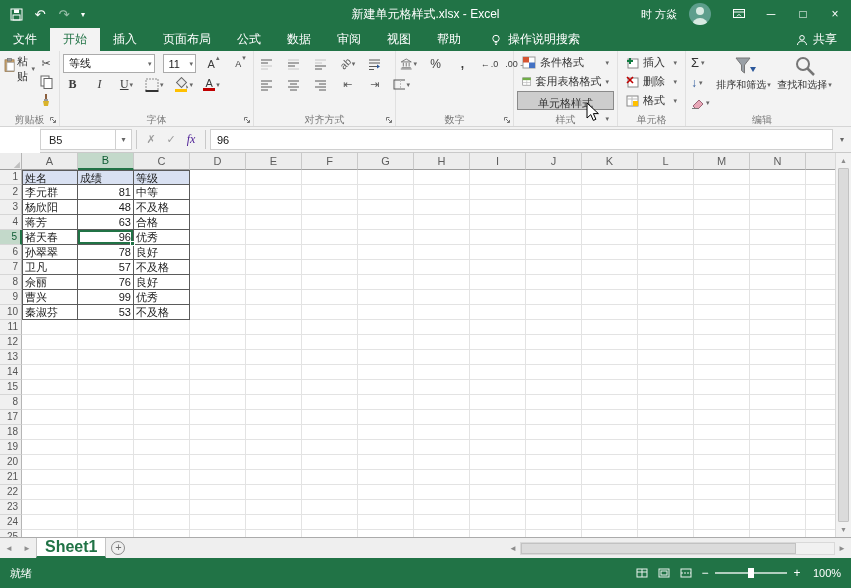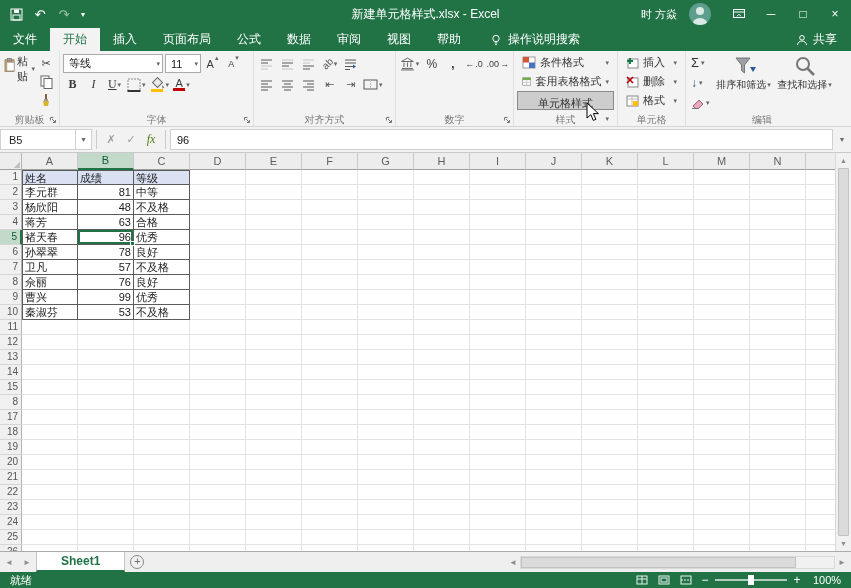--- a/index.html
+++ b/index.html
@@ -22,21 +22,21 @@
 .tabrow{height:23px;background:#217346;display:flex;align-items:stretch;color:#fff;flex:0 0 auto;}
 .tab{padding:0 13px;display:flex;align-items:center;font-size:12px;}
 .tab.active{background:#F3F3F3;color:#217346;}
 .tellme{display:flex;align-items:center;gap:6px;margin-left:16px;font-size:12px;color:#fff;}
 .share-btn{display:flex;align-items:center;gap:5px;margin-left:auto;padding:0 14px;font-size:12px;}
 
 .ribbon{height:76px;background:#F3F3F3;display:flex;border-bottom:1px solid #D5D5D5;flex:0 0 auto;position:relative;}
 .rgroup{position:relative;border-right:1px solid #E0E0E0;padding:2px 3px 13px 3px;display:flex;flex-direction:column;flex:0 0 auto;}
 .glabel{position:absolute;bottom:0;left:0;right:0;text-align:center;font-size:10px;color:#7A7A7A;line-height:12px;}
 .launcher{position:absolute;right:2px;bottom:2px;}
-.rrow{display:flex;align-items:center;gap:2px;height:21px;}
+.rrow{display:flex;align-items:center;gap:8px;height:21px;}
 .combo{background:#fff;border:1px solid #ABABAB;height:19px;display:flex;align-items:center;font-size:11px;color:#222;padding:0 2px 0 5px;}
 .combo .dd{margin-left:auto;padding-left:3px;}
 .dd{font-size:7px;color:#666;}
 .ib{min-width:19px;height:19px;display:inline-flex;align-items:center;justify-content:center;font-size:12px;color:#3B3B3B;gap:1px;padding:0 1px;}
 .bold-b{font-family:"Liberation Serif",serif;font-weight:bold;}
 .ital-i{font-family:"Liberation Serif",serif;font-style:italic;}
 .und-u{text-decoration:underline;font-family:"Liberation Serif",serif;}
 .acol{display:inline-flex;flex-direction:column;align-items:center;line-height:10px;font-size:11px;color:#3B3B3B;}
 .bar{display:block;width:12px;height:3px;}
 .clipflex{display:flex;gap:2px;}
@@ -47,26 +47,26 @@
 .ab-rot{display:inline-block;transform:rotate(-45deg);font-size:10px;color:#595959;}
 .srow{display:flex;align-items:center;gap:4px;height:19px;font-size:11px;color:#333;padding:0 4px;border:1px solid transparent;white-space:nowrap;}
 .srow .dd{margin-left:auto;}
 .srow.hl{background:#CDCDCD;border-color:#8A8A8A;flex-direction:column;}
 .editwrap{display:flex;gap:3px;}
 .estack{display:flex;flex-direction:column;gap:1px;}
 .erow{display:flex;align-items:center;gap:2px;height:19px;font-size:12px;color:#333;padding:0 2px;}
 .ebig{width:58px;display:flex;flex-direction:column;align-items:center;gap:1px;padding-top:2px;}
 .ebig .elabel{font-size:10px;color:#333;display:flex;align-items:center;gap:1px;white-space:nowrap;}
 
-.fbar{height:26px;background:#F2F2F2;display:flex;align-items:stretch;border-bottom:1px solid #C9C9C9;flex:0 0 auto;}
+.fbar{height:26px;background:#F2F2F2;display:flex;align-items:stretch;border-bottom:1px solid #C9C9C9;flex:0 0 auto;margin-left:40px;}
 .namebox{width:76px;background:#fff;border:1px solid #D0D0D0;margin:2px 0;display:flex;align-items:center;padding-left:8px;font-size:11px;color:#222;}
 .nbdd{width:16px;display:flex;align-items:center;justify-content:center;font-size:8px;color:#666;border:1px solid #D0D0D0;border-left:none;margin:2px 0;background:#fff;}
 .fdiv{width:1px;background:#C9C9C9;margin:3px 4px;}
 .fbtn{width:20px;display:flex;align-items:center;justify-content:center;font-size:11px;color:#9B9B9B;}
-.fbtn.fx{color:#4d7c0f;font-style:italic;font-family:"Liberation Serif",serif;font-size:12px;}
+.fbtn.fx{color:#4c1d95;font-style:italic;font-family:"Liberation Serif",serif;font-size:12px;}
 .finput{flex:1;background:#fff;border:1px solid #D0D0D0;margin:2px 0;display:flex;align-items:center;padding-left:6px;font-size:11px;color:#111;}
 .fexpand{width:18px;display:flex;align-items:center;justify-content:center;font-size:8px;color:#666;}
 
 .gridwrap{flex:1;display:flex;min-height:0;}
 .sheet{flex:1;overflow:hidden;background:#fff;display:flex;flex-direction:column;}
 .chead{display:flex;height:17px;flex:0 0 auto;background:#EDEDED;}
 .corner{width:22px;flex:0 0 auto;background:#EDEDED;border-right:1px solid #B5B5B5;border-bottom:1px solid #9E9E9E;position:relative;}
 .corner .tri{position:absolute;right:1px;bottom:0;font-size:8px;color:#C0C0C0;line-height:1;}
 .colh{width:56px;flex:0 0 auto;text-align:center;font-size:11px;line-height:16px;color:#5E5E5E;border-right:1px solid #C9C9C9;border-bottom:1px solid #9E9E9E;background:#EDEDED;}
 .colh.sel{background:#C3D9CA;color:#0E5C33;border-bottom:2px solid #217346;line-height:15px;}
@@ -83,30 +83,30 @@
 .cell.tt{border-top:1px solid #5B5B5B;}
 .cell.thead{background:#D9E1F2;}
 .cell.selcell{box-shadow:inset 0 0 0 2px #217346;position:relative;overflow:visible;z-index:2;background:#fff;}
 .fillhandle{position:absolute;right:-2px;bottom:-2px;width:5px;height:5px;background:#217346;border:1px solid #fff;}
 .vscroll{width:16px;flex:0 0 auto;background:#F1F1F1;border-left:1px solid #D9D9D9;display:flex;flex-direction:column;}
 .varrow{height:15px;display:flex;align-items:center;justify-content:center;font-size:7px;color:#8C8C8C;flex:0 0 auto;}
 .vthumb{flex:1;margin:0 2px;background:#DBDBDB;border:1px solid #C2C2C2;border-radius:1px;}
 
 .sheetbar{height:21px;background:#EFEFEF;border-top:1px solid #ABABAB;display:flex;align-items:stretch;flex:0 0 auto;}
 .snav{width:18px;display:flex;align-items:center;justify-content:center;font-size:8px;color:#8F8F8F;}
-.stab{background:#fff;border-left:1px solid #C4C4C4;border-right:1px solid #C4C4C4;border-bottom:2px solid #217346;padding:0 24px;display:flex;align-items:center;font-size:12px;color:#217346;font-weight:700;}
+.stab{background:#fff;border-left:1px solid #C4C4C4;border-right:1px solid #C4C4C4;border-bottom:2px solid #217346;padding:0 8px;display:flex;align-items:center;font-size:16px;color:#217346;font-weight:700;}
 .newsheet{width:24px;display:flex;align-items:center;justify-content:center;}
 .circ{width:14px;height:14px;border-radius:50%;border:1px solid #8A8A8A;color:#6E6E6E;font-size:11px;line-height:11px;text-align:center;}
 .sbspacer{flex:1;}
 .hscroll{width:345px;display:flex;align-items:center;flex:0 0 auto;padding-right:2px;}
 .harrow{width:14px;text-align:center;font-size:8px;color:#8C8C8C;}
 .htrack{flex:1;height:13px;background:#F1F1F1;border:1px solid #D9D9D9;display:flex;}
 .hthumb{width:88%;background:#DBDBDB;border:1px solid #C2C2C2;}
 
-.statusbar{height:16px;background:#217346;color:#fff;display:flex;align-items:center;font-size:11px;padding-left:10px;flex:0 0 auto;}
+.statusbar{height:30px;background:#217346;color:#fff;display:flex;align-items:center;font-size:11px;padding-left:10px;flex:0 0 auto;}
 .sspacer{flex:1;}
 .viewic{width:22px;height:100%;display:flex;align-items:center;justify-content:center;}
 .zbtn{width:16px;text-align:center;font-size:12px;color:#fff;}
 .ztrack{width:72px;height:2px;background:rgba(255,255,255,.65);position:relative;margin:0 2px;}
 .zthumb{position:absolute;left:50%;top:-4px;width:6px;height:10px;background:#fff;transform:translateX(-50%);}
 .zoomlvl{width:44px;text-align:center;font-size:11px;margin-right:2px;}
 
 .cursor{position:absolute;left:586px;top:102px;z-index:50;pointer-events:none;}
 </style>
 </head>

